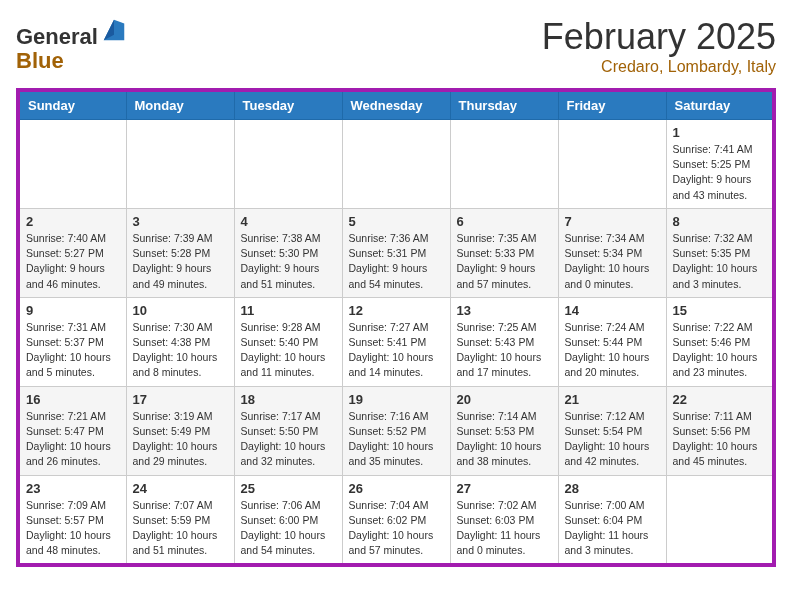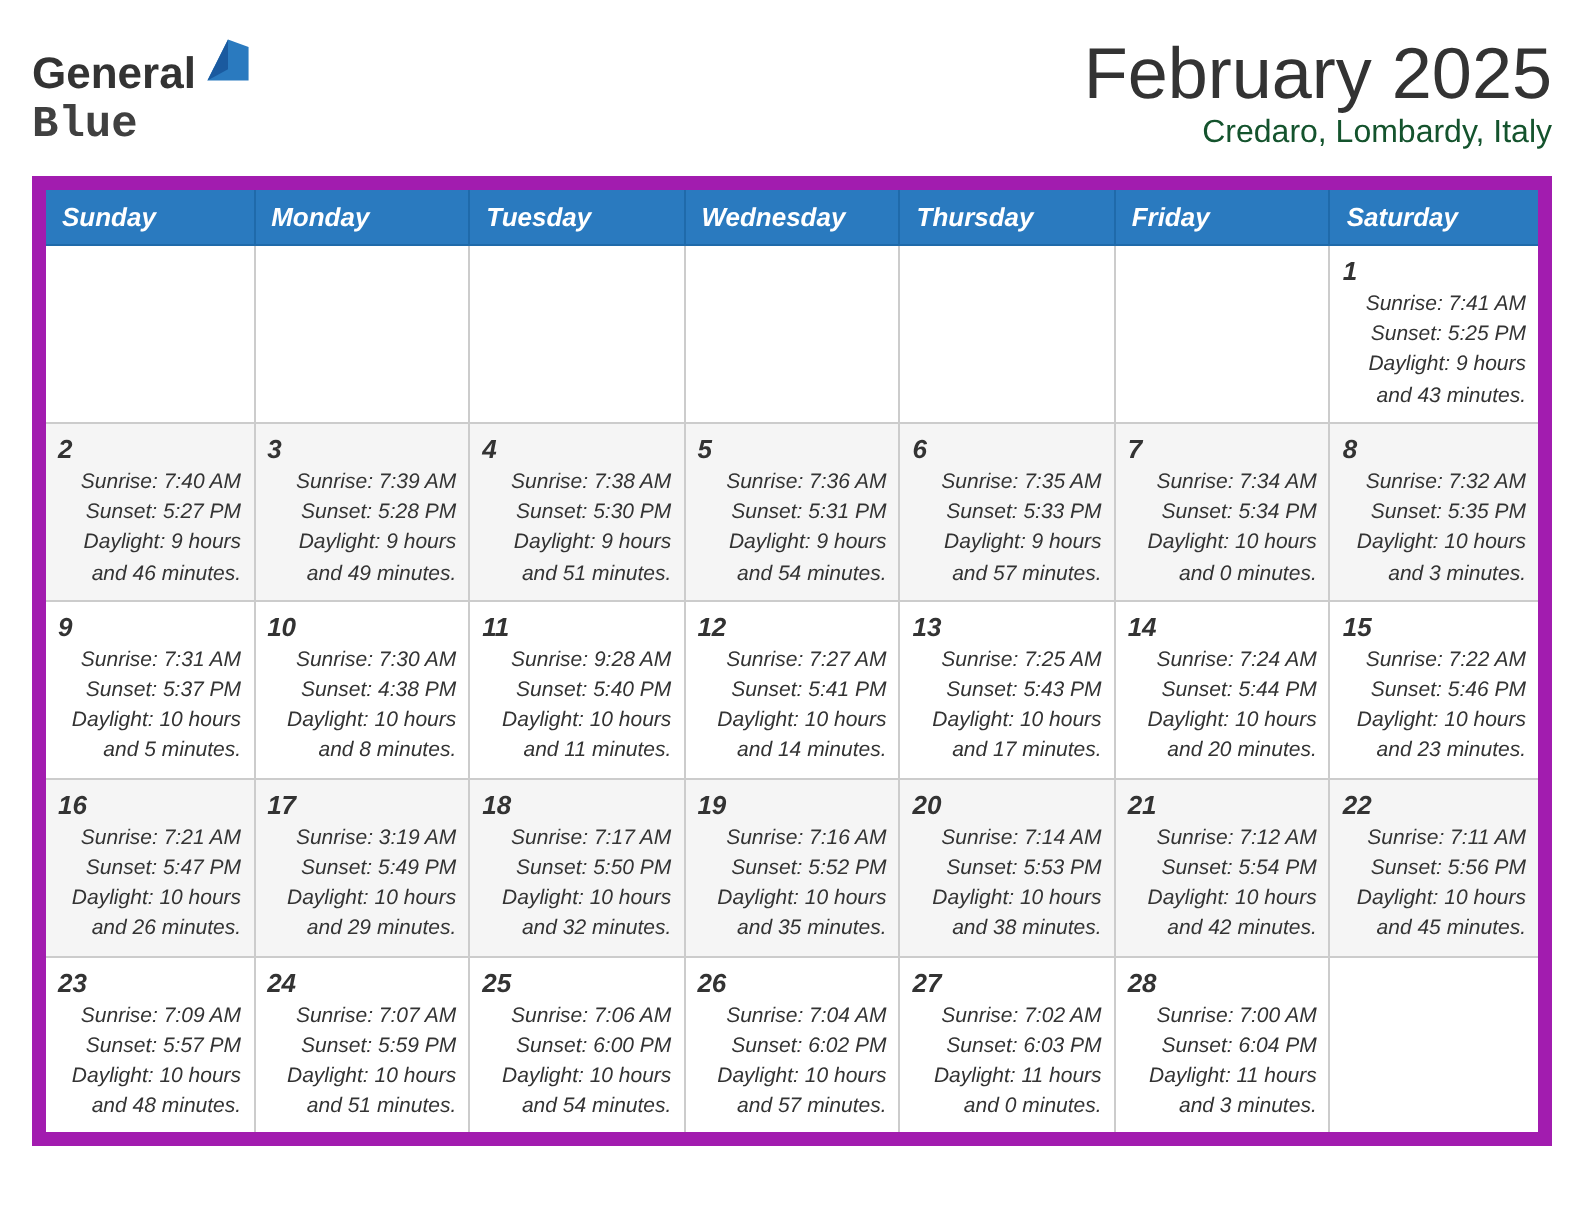--- a/index.html
+++ b/index.html
@@ -20,43 +20,42 @@
       display: flex;
       align-items: center;
       gap: 0px;
     }
     .logo-text {
       font-size: 22px;
       font-weight: bold;
       line-height: 1.1;
     }
     .logo-general { color: #333; }
-    .logo-blue { color: #404040; font-family: Liberation Mono, monospace; }
+    .logo-blue { color: #a16207; }
     .logo-icon {
       width: 28px;
       height: 28px;
       margin-left: 2px;
     }
     .title-block {
       text-align: right;
     }
     .month-title {
       font-size: 36px;
       font-weight: normal;
       color: #333;
     }
     .location-title {
       font-size: 16px;
-      color: #14532d;
+      color: #a16207;
     }
     .calendar {
       width: 100%;
       border-collapse: collapse;
-      border: 7px solid #a21caf;
-      font-style: italic;
+      border: 4px solid #a21caf;
     }
     .calendar th {
       background-color: #2a7abf;
       color: #fff;
       text-align: left;
       padding: 6px 8px;
       font-size: 13px;
       font-weight: bold;
       border: 1px solid #1f6aaa;
     }
@@ -76,21 +75,20 @@
     .day-number {
       font-size: 13px;
       font-weight: bold;
       margin-bottom: 2px;
       display: block;
     }
     .day-info {
       font-size: 10.5px;
       line-height: 1.45;
       color: #333;
-      text-align: right;
     }
     .empty-cell {
       background: #fff !important;
     }
     tr:nth-child(even) .empty-cell {
       background: #f5f5f5 !important;
     }
   </style>
 </head>
 <body>

